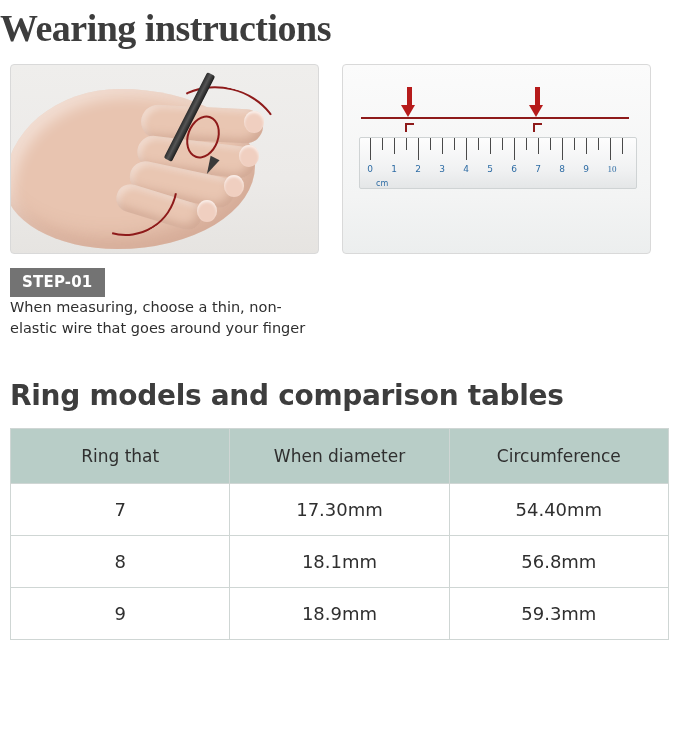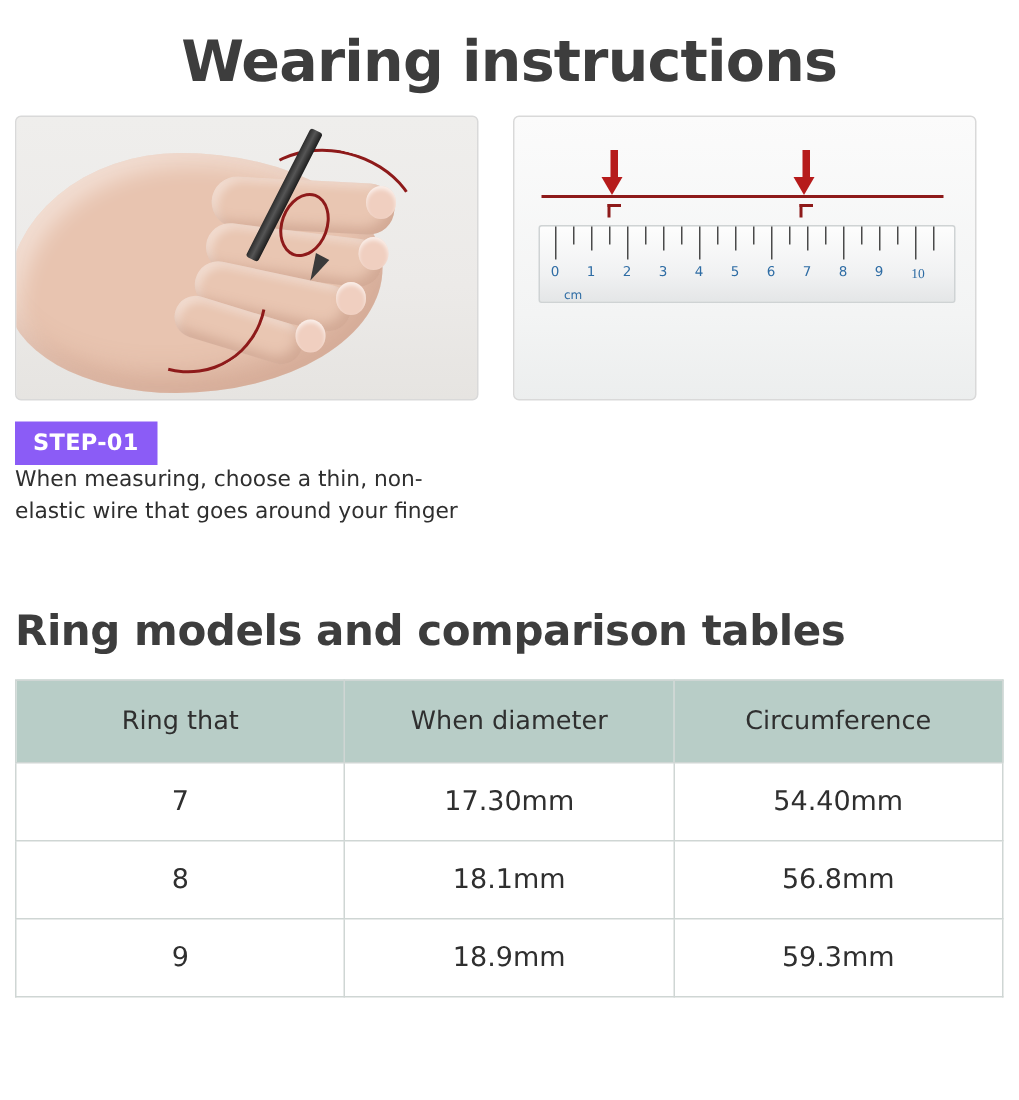--- a/index.html
+++ b/index.html
@@ -14,28 +14,28 @@
   .page {
     position: relative;
     width: 679px;
     height: 733px;
     background: #ffffff;
     overflow: hidden;
   }
 
   
   .main-title {
-    text-align: center;
     font-size: 38px;
     font-weight: bold;
     color: #3d3d3d;
     letter-spacing: -0.5px;
-    margin: 21px 0 0 0;
+    margin: 8px 0 0 0;
     padding: 0;
     line-height: 1.1;
+    font-family: Liberation Serif, serif;
   }
 
   
   .steps {
     display: flex;
     gap: 23px;
     padding: 14px 10px 0 10px;
   }
   .step {
     width: 309px;
@@ -185,41 +185,41 @@
   .endcross {
     position: absolute;
     width: 9px; height: 9px;
     border-left: 2px solid #8e1a1a;
     border-top: 2px solid #8e1a1a;
   }
 
   
   .step-badge {
     display: inline-block;
-    background: #8b5cf6;
+    background: #737373;
     color: #ffffff;
     font-size: 15px;
     font-weight: bold;
     padding: 5px 12px 6px 12px;
     margin-top: 14px;
     letter-spacing: 0.2px;
   }
   .step-text {
     font-size: 14.5px;
     line-height: 1.45;
     color: #2f2f2f;
   }
 
   
   .table-title {
     font-size: 28px;
     font-weight: bold;
     color: #3d3d3d;
     padding: 0 10px;
-    margin: 52px 0 16px 0;
+    margin: 40px 0 16px 0;
     letter-spacing: -0.3px;
   }
   table.size-table {
     width: 659px;
     margin: 0 10px;
     border-collapse: collapse;
     table-layout: fixed;
   }
   table.size-table th,
   table.size-table td {

